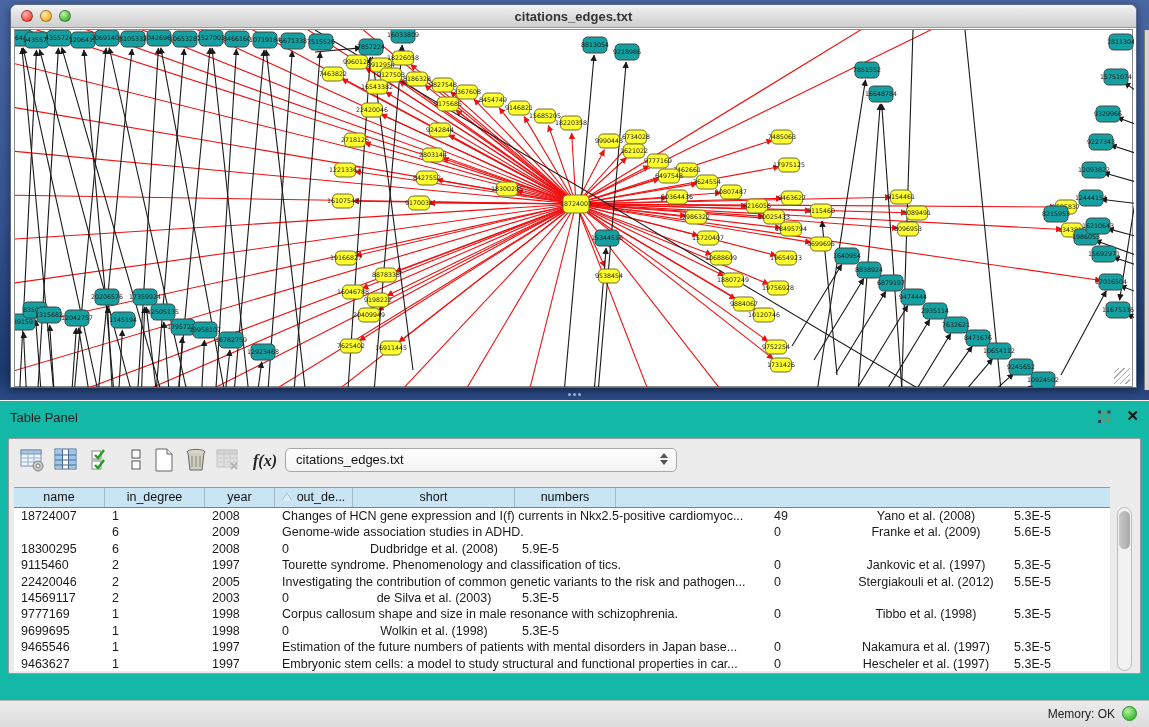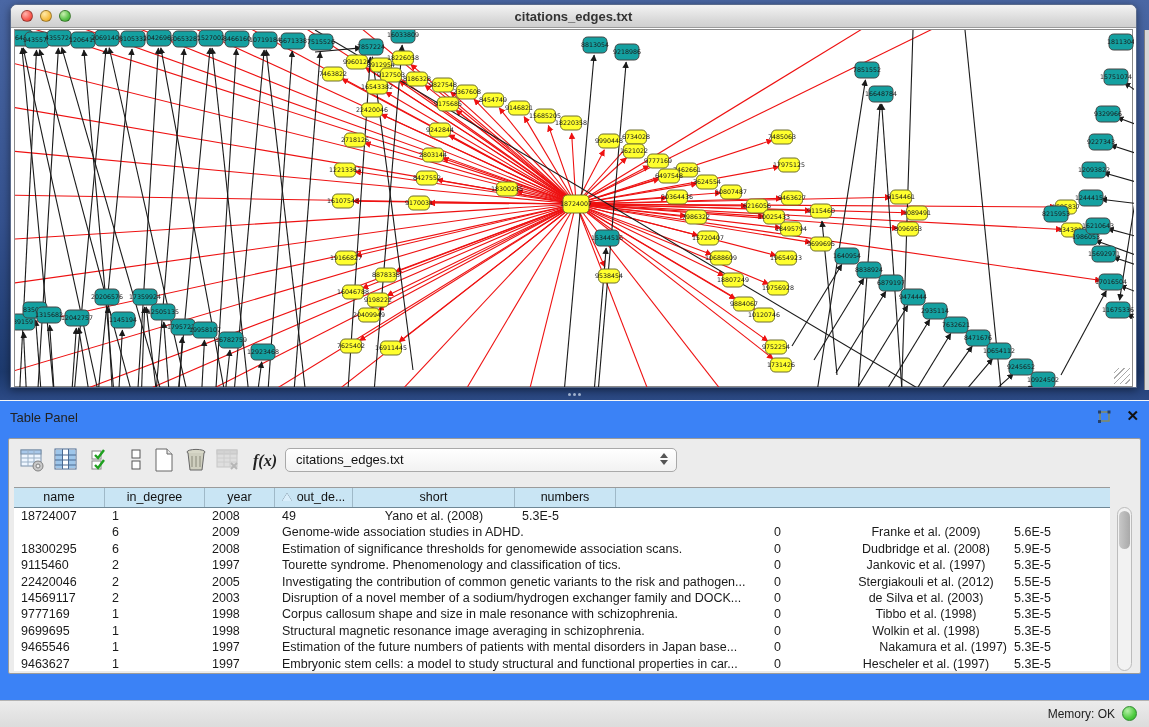--- a/index.html
+++ b/index.html
@@ -28,21 +28,21 @@
   .grip { position:absolute; right:2px; bottom:2px; width:16px; height:16px;
     background:repeating-linear-gradient(135deg,transparent 0 3px,#aaa 3px 4px); }
   .right-sliver { position:absolute; right:0; top:30px; width:5px; height:360px;
     background:#d7d7d7; border-left:1px solid #7e7e7e; }
   .pane-grabber { position:absolute; left:568px; top:393px; width:14px; height:5px;
     display:flex; gap:2px; }
   .pane-grabber i { width:3px; height:3px; background:#9fb0cc; border-radius:50%; }
 
   
   .table-panel { position:absolute; left:0; top:400px; width:1149px; height:300px;
-    background:#3b82f6; border-top:1px solid #f6f6f6; }
+    background:#14b8a6; border-top:1px solid #f6f6f6; }
   .panel-head { position:relative; height:34px; }
   .panel-title { position:absolute; left:10px; top:9px; font-size:13px; color:#222; }
   .panel-float { position:absolute; right:36px; top:8px; width:18px; height:18px; cursor:pointer; }
   .panel-close { position:absolute; right:10px; top:6px; font-size:15px; font-weight:bold;
     color:#111; cursor:pointer; }
   .panel-body { position:absolute; left:8px; top:37px; width:1133px; height:236px;
     background:#ececec; border:1px solid #9b9b9b; border-radius:2px; }
 
   .ptoolbar { position:relative; height:46px; }
   .tbtn { position:absolute; top:8px; width:28px; height:28px; cursor:pointer; }
@@ -846,38 +846,38 @@
           <div class="th" style="width: 70px;">year</div>
           <div class="th" style="width: 78px;"><span class="sort"></span>out_de...</div>
           <div class="th" style="width: 162px;">short</div>
           <div class="th" style="width: 101px;">numbers</div>
         </div>
       <div id="tbody">
           <div class="trow">
             <div class="td" style="width: 91px;">18724007</div>
             <div class="td" style="width: 100px;">1</div>
             <div class="td" style="width: 70px;">2008</div>
+            <div class="td" style="width: 492px;">Changes of HCN gene expression and I(f) currents in Nkx2.5-positive cardiomyoc...</div>
             <div class="td" style="width: 78px;">49</div>
             <div class="td center" style="width: 162px;">Yano et al. (2008)</div>
             <div class="td" style="width: 101px;">5.3E-5</div>
           </div>
           <div class="trow">
             <div class="td" style="width: 91px; margin-top: 36px;">19384554</div>
             <div class="td" style="width: 100px;">6</div>
             <div class="td" style="width: 70px;">2009</div>
             <div class="td" style="width: 492px;">Genome-wide association studies in ADHD.</div>
             <div class="td" style="width: 78px;">0</div>
             <div class="td center" style="width: 162px;">Franke et al. (2009)</div>
             <div class="td" style="width: 101px;">5.6E-5</div>
           </div>
           <div class="trow">
             <div class="td" style="width: 91px;">18300295</div>
             <div class="td" style="width: 100px;">6</div>
             <div class="td" style="width: 70px;">2008</div>
-            <div class="td" style="width: 492px;">Estimation of significance thresholds for genomewide association scans.</div>
             <div class="td" style="width: 78px;">0</div>
             <div class="td center" style="width: 162px;">Dudbridge et al. (2008)</div>
             <div class="td" style="width: 101px;">5.9E-5</div>
           </div>
           <div class="trow">
             <div class="td" style="width: 91px;">9115460</div>
             <div class="td" style="width: 100px;">2</div>
             <div class="td" style="width: 70px;">1997</div>
             <div class="td" style="width: 492px;">Tourette syndrome. Phenomenology and classification of tics.</div>
             <div class="td" style="width: 78px;">0</div>
@@ -890,50 +890,48 @@
             <div class="td" style="width: 70px;">2005</div>
             <div class="td" style="width: 492px;">Investigating the contribution of common genetic variants to the risk and pathogen...</div>
             <div class="td" style="width: 78px;">0</div>
             <div class="td center" style="width: 162px;">Stergiakouli et al. (2012)</div>
             <div class="td" style="width: 101px;">5.5E-5</div>
           </div>
           <div class="trow">
             <div class="td" style="width: 91px;">14569117</div>
             <div class="td" style="width: 100px;">2</div>
             <div class="td" style="width: 70px;">2003</div>
-            <div class="td" style="width: 492px;">Disruption of a novel member of a sodium/hydrogen exchanger family and DOCK...</div>
             <div class="td" style="width: 78px;">0</div>
             <div class="td center" style="width: 162px;">de Silva et al. (2003)</div>
             <div class="td" style="width: 101px;">5.3E-5</div>
           </div>
           <div class="trow">
             <div class="td" style="width: 91px;">9777169</div>
             <div class="td" style="width: 100px;">1</div>
             <div class="td" style="width: 70px;">1998</div>
             <div class="td" style="width: 492px;">Corpus callosum shape and size in male resonance with schizophrenia.</div>
             <div class="td" style="width: 78px;">0</div>
             <div class="td center" style="width: 162px;">Tibbo et al. (1998)</div>
             <div class="td" style="width: 101px;">5.3E-5</div>
           </div>
           <div class="trow">
             <div class="td" style="width: 91px;">9699695</div>
             <div class="td" style="width: 100px;">1</div>
             <div class="td" style="width: 70px;">1998</div>
-            <div class="td" style="width: 492px;">Structural magnetic resonance image averaging in schizophrenia.</div>
             <div class="td" style="width: 78px;">0</div>
             <div class="td center" style="width: 162px;">Wolkin et al. (1998)</div>
             <div class="td" style="width: 101px;">5.3E-5</div>
           </div>
           <div class="trow">
             <div class="td" style="width: 91px;">9465546</div>
             <div class="td" style="width: 100px;">1</div>
             <div class="td" style="width: 70px;">1997</div>
             <div class="td" style="width: 492px;">Estimation of the future numbers of patients with mental disorders in Japan base...</div>
             <div class="td" style="width: 78px;">0</div>
-            <div class="td center" style="width: 162px; text-align: right;">Nakamura et al. (1997)</div>
+            <div class="td center" style="width: 162px;">Nakamura et al. (1997)</div>
             <div class="td" style="width: 101px;">5.3E-5</div>
           </div>
           <div class="trow">
             <div class="td" style="width: 91px;">9463627</div>
             <div class="td" style="width: 100px;">1</div>
             <div class="td" style="width: 70px;">1997</div>
             <div class="td" style="width: 492px;">Embryonic stem cells: a model to study structural and functional properties in car...</div>
             <div class="td" style="width: 78px;">0</div>
             <div class="td center" style="width: 162px;">Hescheler et al. (1997)</div>
             <div class="td" style="width: 101px;">5.3E-5</div>

